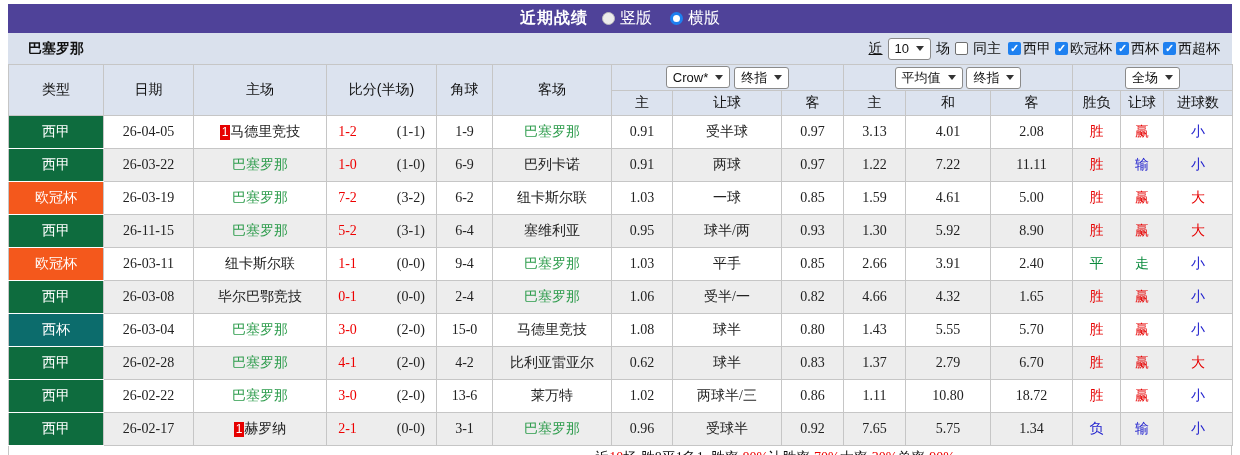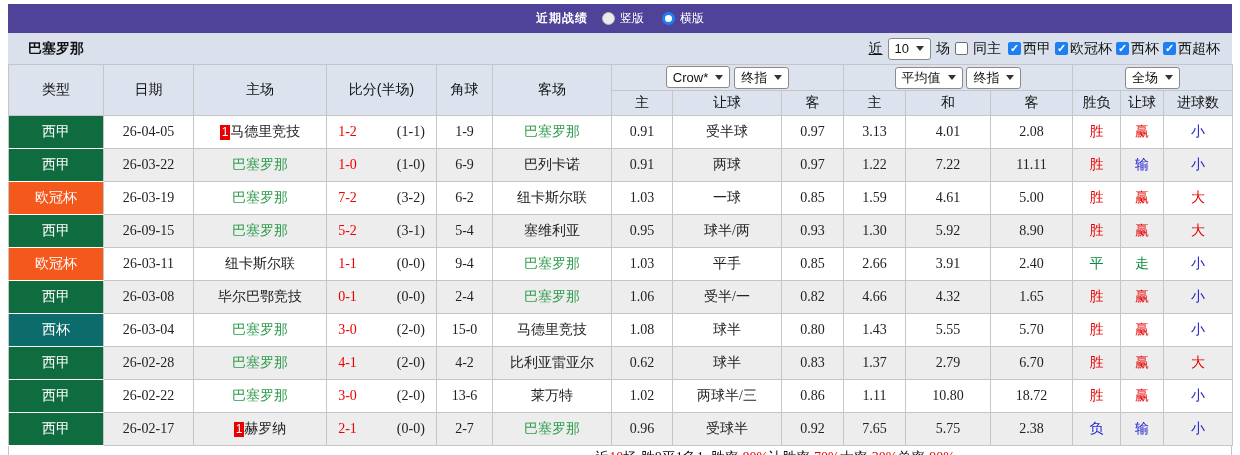--- a/index.html
+++ b/index.html
@@ -1,23 +1,23 @@
 <!DOCTYPE html>
 <html><head>
 <meta charset="utf-8">
 <style>
   html,body{margin:0;padding:0;background:#fff;}
   body{width:1240px;height:455px;overflow:hidden;font-family:"Liberation Sans",sans-serif;}
   .wrap{margin:4px 8px 0 8px;width:1224px;}
 
   
   .titlebar{background:#4F4299;height:29px;display:flex;align-items:center;justify-content:center;gap:14px;}
-  .titlebar .title{color:#fff;font-weight:bold;font-size:12px;letter-spacing:1px;}
+  .titlebar .title{color:#fff;font-weight:bold;font-size:16px;letter-spacing:1px;}
   .radio-group{display:flex;align-items:center;gap:18px;}
-  .radio-item{display:flex;align-items:center;gap:5px;color:#fff;font-size:12px;cursor:pointer;}
+  .radio-item{display:flex;align-items:center;gap:5px;color:#fff;font-size:16px;cursor:pointer;}
   .radio{width:13px;height:13px;border-radius:50%;box-sizing:border-box;display:inline-block;}
   .radio--off{background:#ECECEC;border:1px solid #BDBDBD;}
   .radio--on{background:#fff;border:3.5px solid #1E80F0;}
 
   
   .filterbar{background:#DAE1ED;height:31px;display:flex;align-items:center;justify-content:space-between;padding:0 10px 0 20px;font-size:14px;color:#111;}
   .team-name{font-weight:bold;font-size:14px;color:#111;}
   .filters{display:flex;align-items:center;gap:5px;font-size:14px;}
   .near-link{text-decoration:underline;cursor:pointer;}
   .sel{display:inline-flex;align-items:center;background:#fff;border:1px solid #8A8A8A;border-radius:3px;padding:1px 6px;font-size:13px;color:#111;cursor:pointer;height:18px;white-space:nowrap;}
@@ -202,24 +202,24 @@
           <td class="c-let">0.85</td>
           <td class="c-euro">1.59</td>
           <td class="c-euro">4.61</td>
           <td class="c-euro">5.00</td>
           <td style="color: rgb(230, 0, 0);">胜</td>
           <td style="color: rgb(230, 0, 0);">赢</td>
           <td style="color: rgb(230, 0, 0);">大</td>
         </tr>
         <tr>
           <td class="c-type" style="background: rgb(14, 108, 62);">西甲</td>
-          <td>26-09-15</td>
+          <td>26-11-15</td>
           <td><span style="color: rgb(45, 156, 76);">巴塞罗那</span></td>
           <td><span class="score-main">5-2</span><span class="score-half">(3-1)</span></td>
-          <td>5-4</td>
+          <td>6-4</td>
           <td><span>塞维利亚</span></td>
           <td class="c-let">0.95</td>
           <td class="c-let">球半/两</td>
           <td class="c-let">0.93</td>
           <td class="c-euro">1.30</td>
           <td class="c-euro">5.92</td>
           <td class="c-euro">8.90</td>
           <td style="color: rgb(230, 0, 0);">胜</td>
           <td style="color: rgb(230, 0, 0);">赢</td>
           <td style="color: rgb(230, 0, 0);">大</td>
@@ -307,28 +307,28 @@
           <td class="c-euro">18.72</td>
           <td style="color: rgb(230, 0, 0);">胜</td>
           <td style="color: rgb(230, 0, 0);">赢</td>
           <td style="color: rgb(34, 34, 206);">小</td>
         </tr>
         <tr>
           <td class="c-type" style="background: rgb(14, 108, 62);">西甲</td>
           <td>26-02-17</td>
           <td><span class="badge1">1</span><span>赫罗纳</span></td>
           <td><span class="score-main">2-1</span><span class="score-half">(0-0)</span></td>
-          <td>2-7</td>
+          <td>3-1</td>
           <td><span style="color: rgb(45, 156, 76);">巴塞罗那</span></td>
           <td class="c-let">0.96</td>
           <td class="c-let">受球半</td>
           <td class="c-let">0.92</td>
           <td class="c-euro">7.65</td>
           <td class="c-euro">5.75</td>
-          <td class="c-euro">2.38</td>
+          <td class="c-euro">1.34</td>
           <td style="color: rgb(34, 34, 206);">负</td>
           <td style="color: rgb(34, 34, 206);">输</td>
           <td style="color: rgb(34, 34, 206);">小</td>
         </tr>
       </tbody>
   </table>
 
   <div class="footrow" id="footer-line">
       <span>近</span>
       <span class="red">10</span>

